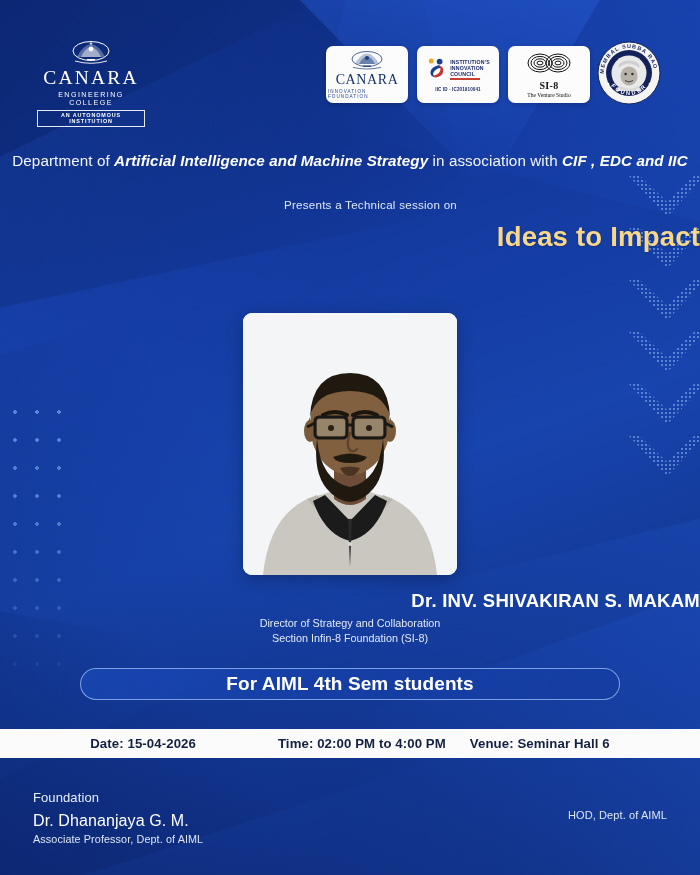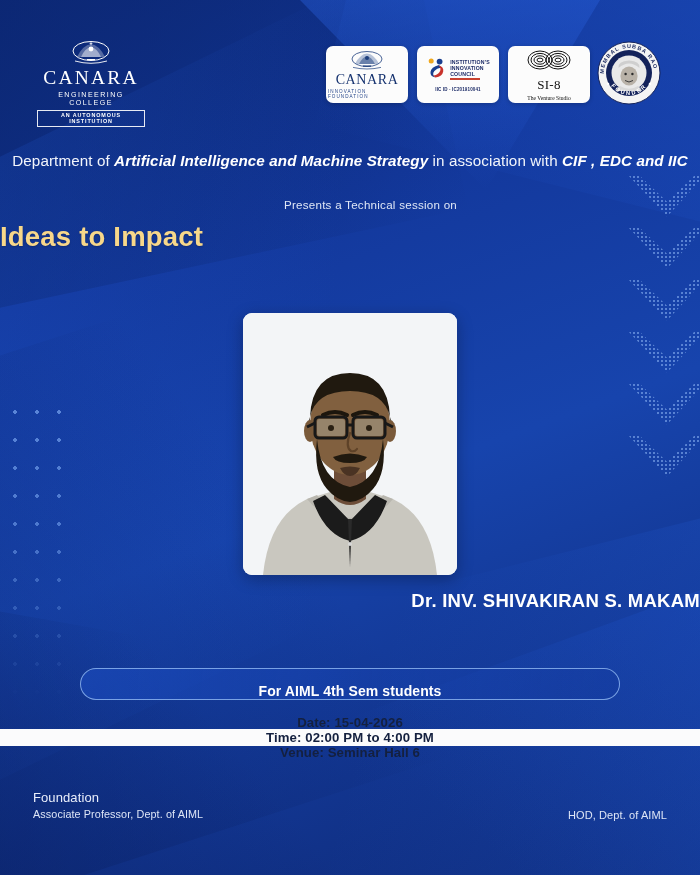--- a/index.html
+++ b/index.html
@@ -103,41 +103,41 @@
   }
   .cif-sub{ color:#24458a; font-size:4.6px; letter-spacing:1.05px; margin-top:2px; }
 
   .iic-row{ display:flex; align-items:center; gap:3px; }
   .iic-text{ line-height:1.08; }
   .iic-text div{ color:#1b2a66; font-size:5.2px; font-weight:700; letter-spacing:.18px; }
   .iic-rule{ width:30px; height:1.4px; background:#c8412f; margin-top:1px; }
   .iic-id{ color:#1b2a66; font-size:4.5px; margin-top:4px; letter-spacing:.15px; font-weight:700; }
 
   .si8-mark{ line-height:1; }
-  .si8-name{ color:#111; font-size:13px; font-weight:400; margin-top:2px;
+  .si8-name{ color:#111; font-size:10px; font-weight:700; margin-top:2px;
     font-family:"Liberation Serif", serif; letter-spacing:.3px; }
   .si8-sub{ color:#111; font-size:5.6px; margin-top:1.5px;
     font-family:"Liberation Serif", serif; }
 
   .founder-badge{ position:absolute; left:596px; top:40px; width:66px; height:66px; }
 
   
   .dept-line{
     position:absolute; top:150px; left:0; right:0; text-align:center;
     color:#f2f5fb; font-size:15.2px; line-height:1.48; letter-spacing:.1px;
   }
   .dept-line b{ font-weight:700; font-style:italic; color:#fff; }
 
   .presents{
     position:absolute; top:198px; left:0; right:0; text-align:center;
     color:#dfe7f6; font-size:11.6px; letter-spacing:.25px;margin-left:41px;
   }
 
   .title1{
-    position:absolute; top:221px; left:0; right:0; text-align:left;
+    position:absolute; top:221px; left:0; right:0; text-align:right;
     color:#f7d78a; font-size:27.5px; font-weight:700; letter-spacing:.2px;
     text-shadow:0 1px 2px rgba(0,0,0,.2);
   }
   .title2{
     position:absolute; top:262px; left:0; right:0; text-align:center;
     color:#f7d78a; font-size:22.5px; font-weight:700; letter-spacing:.1px;
     text-shadow:0 1px 2px rgba(0,0,0,.2);
   }
 
   
@@ -158,29 +158,29 @@
     position:absolute; top:616px; left:0; right:0; text-align:center;
     color:#e2e9f7; font-size:10.8px; line-height:1.42;
   }
 
   
   .pill{
     position:absolute; left:80px; top:668px; width:540px; height:32px;
     border:1.4px solid rgba(150,190,245,.78);
     border-radius:17px;
     background:linear-gradient(95deg,rgba(28,78,196,.55),rgba(20,58,160,.35));
-    display:flex; align-items:flex-end; justify-content:center;
-    color:#fff; font-size:14px; font-weight:700; letter-spacing:.1px;
+    display:flex; align-items:center; justify-content:center;
+    color:#fff; font-size:19px; font-weight:700; letter-spacing:.1px;
   }
 
   
   .infobar{
-    position:absolute; left:0; top:729px; width:700px; height:17px;
+    position:absolute; left:0; top:729px; width:700px; height:29px;
     background:#fbfbfc;
-    display:flex; align-items:center; justify-content:center; gap:0;flex-direction:column;
+    display:flex; align-items:center; justify-content:center; gap:0;
   }
   .infobar span{
     color:#14203f; font-size:13.2px; font-weight:700; letter-spacing:.1px;
     white-space:nowrap;
   }
   .ib-gap-a{ width:82px; }
   .ib-gap-b{ width:24px; }
 
   
   .foot-left{ position:absolute; left:33px; top:790px; color:#fff; }
@@ -368,35 +368,40 @@
 
       <path d="M107 120 q-5 14 1 18 q4 1 6 -2" stroke="#5e4228" stroke-width="2.2" fill="none" stroke-linecap="round"></path>
 
       <path d="M74 126 q4 42 33 48 q29 -6 33 -48 q4 34 -10 50 q-10 12 -23 13 q-13 -1 -23 -13 q-14 -16 -10 -50 Z" fill="#20190f"></path>
       <path d="M90 144 q17 -7 34 0 q-3 6 -17 6 q-14 0 -17 -6 Z" fill="#20190f"></path>
       <path d="M97 155 q10 -3 20 0 q-4 8 -10 8 q-6 0 -10 -8 Z" fill="#4a3323"></path>
     </svg>
   </div>
 
   <div class="sp-name">Dr. INV. SHIVAKIRAN S. MAKAM</div>
+  <div class="sp-role">
+    <div>Director of Strategy and Collaboration</div>
+    <div>Section Infin-8 Foundation (SI-8)</div>
+  </div>
 
   <div class="pill">
     <span>For AIML 4th Sem students</span>
   </div>
 
   <div class="infobar">
     <span>Date: 15-04-2026</span>
     <div class="ib-gap-a"></div>
     <span>Time: 02:00 PM to 4:00 PM</span>
     <div class="ib-gap-b"></div>
     <span>Venue: Seminar Hall 6</span>
   </div>
 
   <div class="foot-left">
     <div class="fl-label">Foundation</div>
+    <div class="fl-name">Dr. Dhananjaya G. M.</div>
     <div class="fl-sub">Associate Professor, Dept. of AIML</div>
   </div>
 
   <div class="foot-right">
     <div class="fr-sub">HOD, Dept. of AIML</div>
   </div>
 
 </div>
 
 </body></html>

